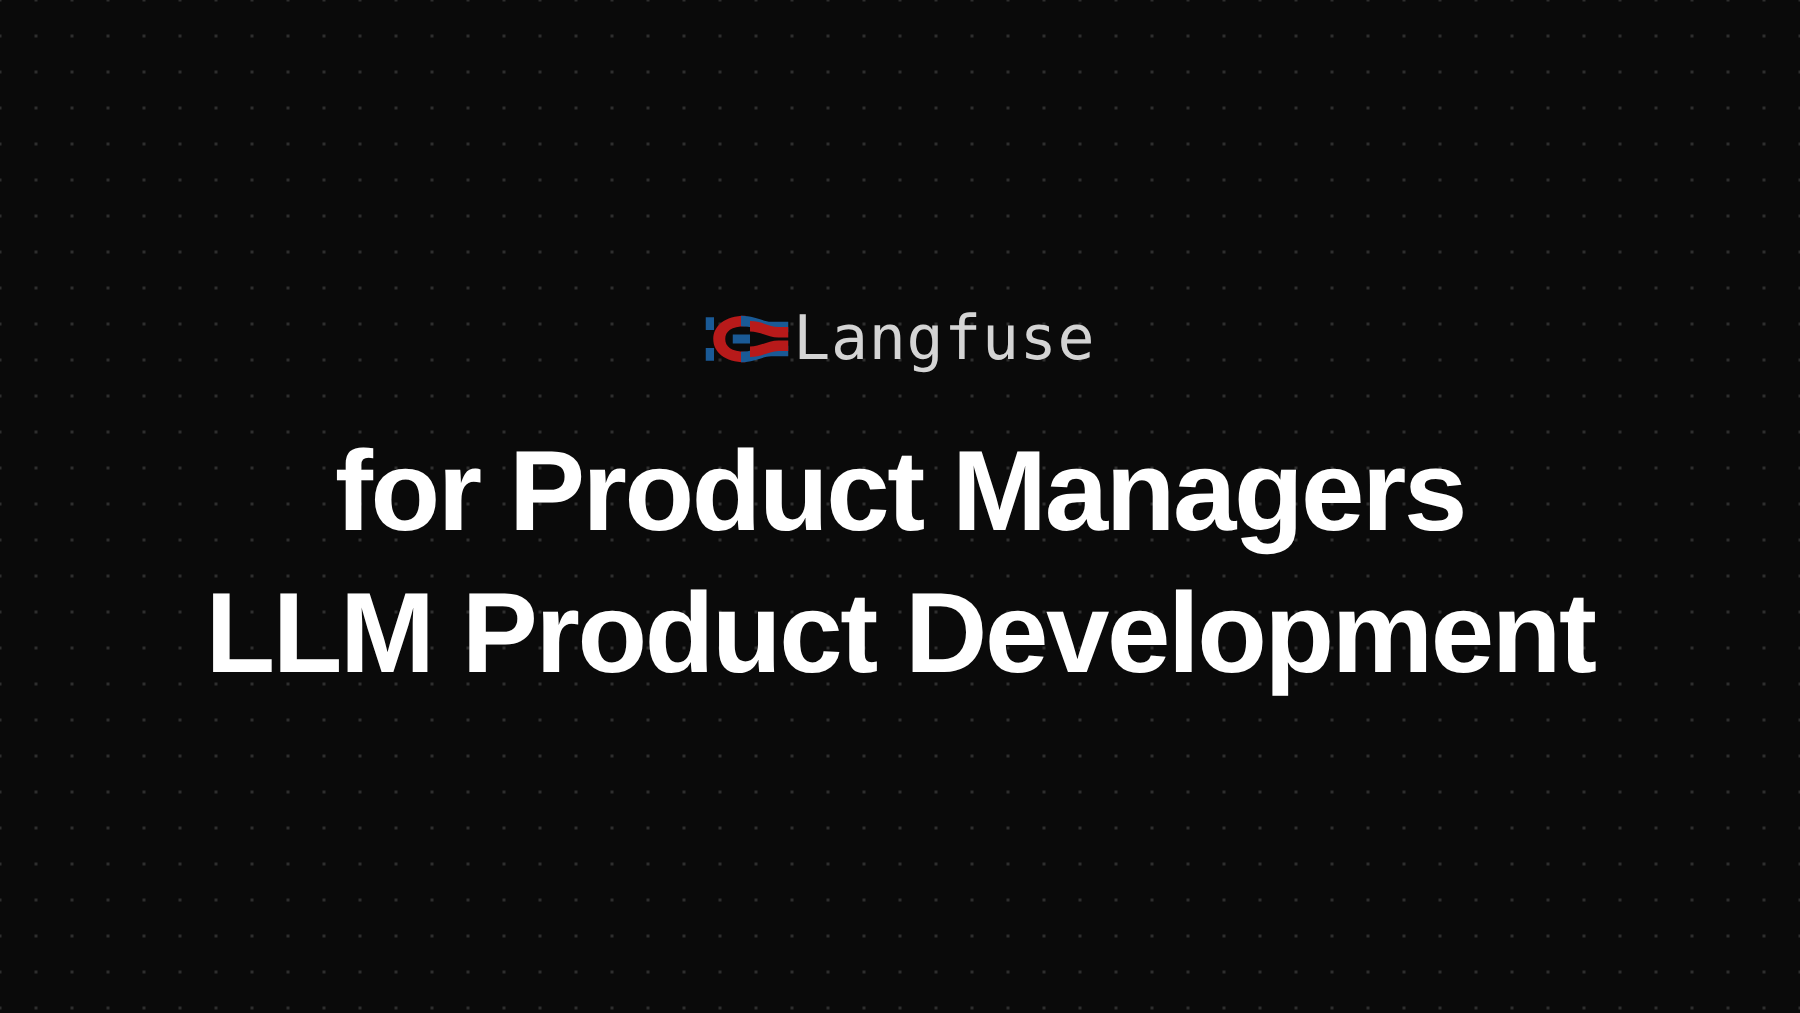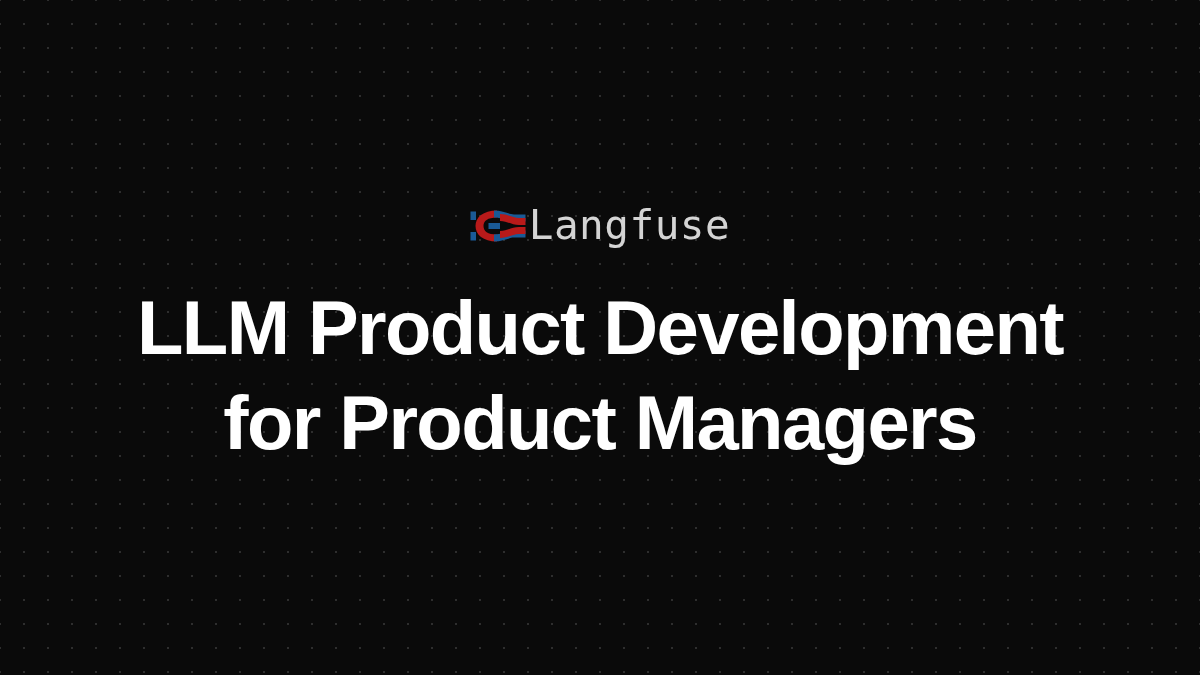--- a/index.html
+++ b/index.html
@@ -114,18 +114,18 @@
         <path d="M30 32 C38 32 43 28 49 28 L55.5 28 L55.5 21 L49 21
                  C42 21 37 25 30 25 Z" fill="#b81a1a"></path>
 
         <path d="M18.5 17 L30 17 L30 23 L18.5 23 Z" fill="#1a5a96"></path>
       </svg>
 
       <span id="brand-name">Langfuse</span>
     </div>
 
     <h1 id="headline">
+      <span class="hl-line">for Product Managers</span>
       <span class="hl-line">LLM Product Development</span>
-      <span class="hl-line">for Product Managers</span>
     </h1>
 
   </div>
 </div>
 
 </body></html>

